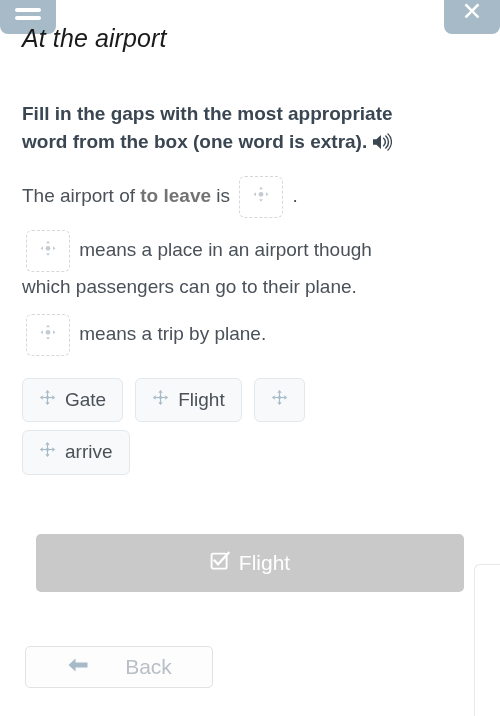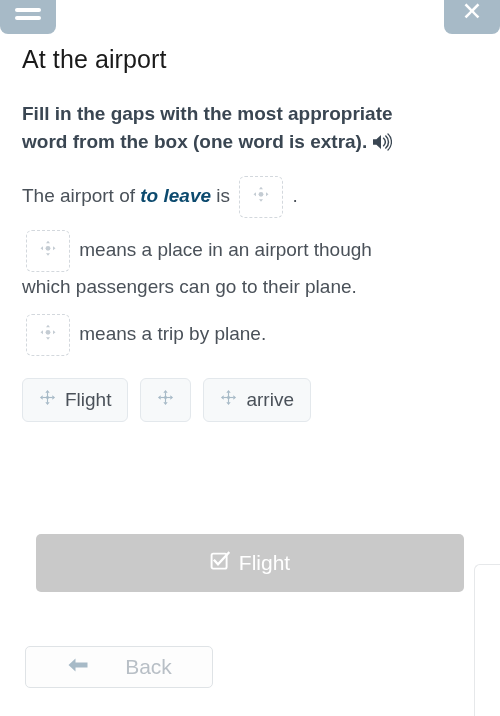--- a/index.html
+++ b/index.html
@@ -51,26 +51,27 @@
     font-size: 25px;
     line-height: 1;
     font-weight: bold;
     font-family: "DejaVu Sans", sans-serif;
   }
 
   
   #page-title {
     position: absolute;
     left: 22px;
-    top: 45px;
+    top: 24px;
     font-size: 25px;
     color: #1a1a1a;
     font-weight: 400;
     letter-spacing: .1px;
     white-space: nowrap;
+    font-style: italic;
   }
 
   
   #content {
     position: absolute;
     left: 0; top: 100px;
     width: 420px;
   }
 
   .instruction {
@@ -88,21 +89,21 @@
   }
 
   .sentence {
     padding: 0 22px;
     font-size: 19px;
     color: #4a5159;
     line-height: 1.55;
     margin-top: 18px;
   }
   .sentence.tight { margin-top: 12px; }
-  .sentence b { font-weight: bold; font-style: italic; color: #0c4a6e; }
+  .sentence b { font-weight: bold; color: #737373; }
 
   
   .slot {
     display: inline-block;
     vertical-align: middle;
     width: 44px;
     height: 42px;
     border: 1px dashed #d3d8dd;
     border-radius: 6px;
     background: #ffffff;
@@ -245,20 +246,31 @@
         <span class="move-ico">
           <svg width="18" height="18" viewBox="0 0 18 18">
             <path d="M9 1.5 11 4H7zM9 16.5 7 14h4zM1.5 9 4 7v4zM16.5 9 14 11V7z" fill="#c4ccd3"></path>
             <circle cx="9" cy="9" r="2.4" fill="#c4ccd3"></circle>
           </svg>
         </span>
       </span><span> means a trip by plane.</span></div>
 
     <div id="word-bank">
 
+      <div class="chip">
+        <span>
+          <svg width="17" height="17" viewBox="0 0 18 18">
+            <path d="M9 1 11.3 3.9H6.7zM9 17 6.7 14.1h4.6zM1 9 3.9 6.7v4.6zM17 9 14.1 11.3V6.7z" fill="#a7bac7"></path>
+            <rect x="7.7" y="7.7" width="2.6" height="2.6" fill="#a7bac7"></rect>
+            <rect x="8.4" y="3.6" width="1.2" height="10.8" fill="#a7bac7"></rect>
+            <rect x="3.6" y="8.4" width="10.8" height="1.2" fill="#a7bac7"></rect>
+          </svg>
+        </span>
+        <span>Gate</span>
+      </div>
 
       <div class="chip">
         <span>
           <svg width="17" height="17" viewBox="0 0 18 18">
             <path d="M9 1 11.3 3.9H6.7zM9 17 6.7 14.1h4.6zM1 9 3.9 6.7v4.6zM17 9 14.1 11.3V6.7z" fill="#a7bac7"></path>
             <rect x="7.7" y="7.7" width="2.6" height="2.6" fill="#a7bac7"></rect>
             <rect x="8.4" y="3.6" width="1.2" height="10.8" fill="#a7bac7"></rect>
             <rect x="3.6" y="8.4" width="10.8" height="1.2" fill="#a7bac7"></rect>
           </svg>
         </span>

